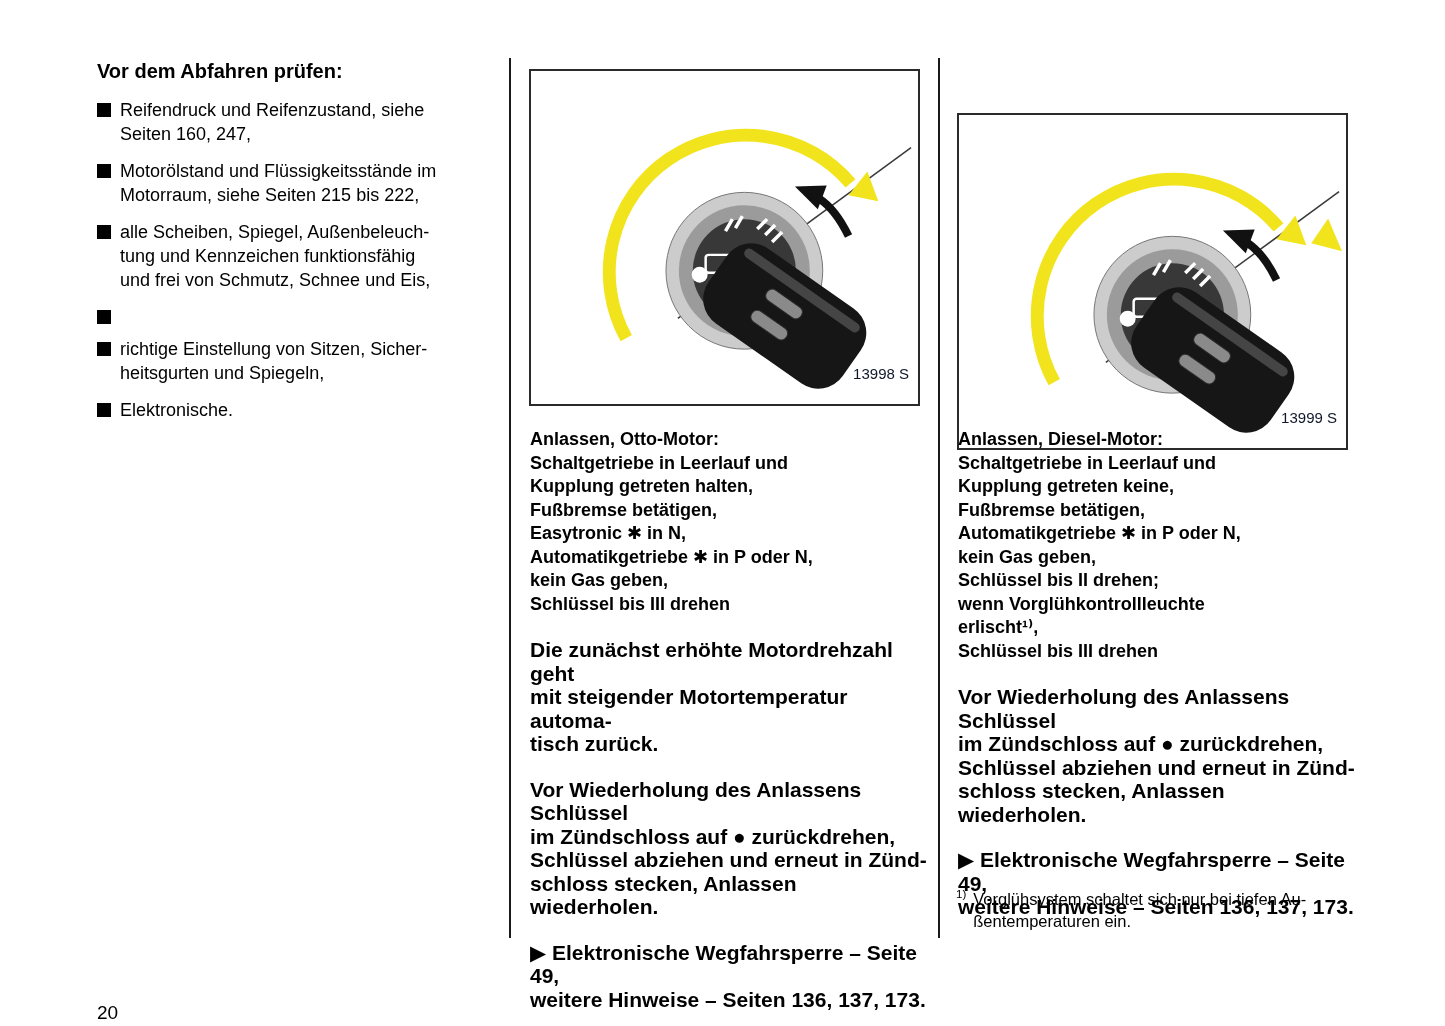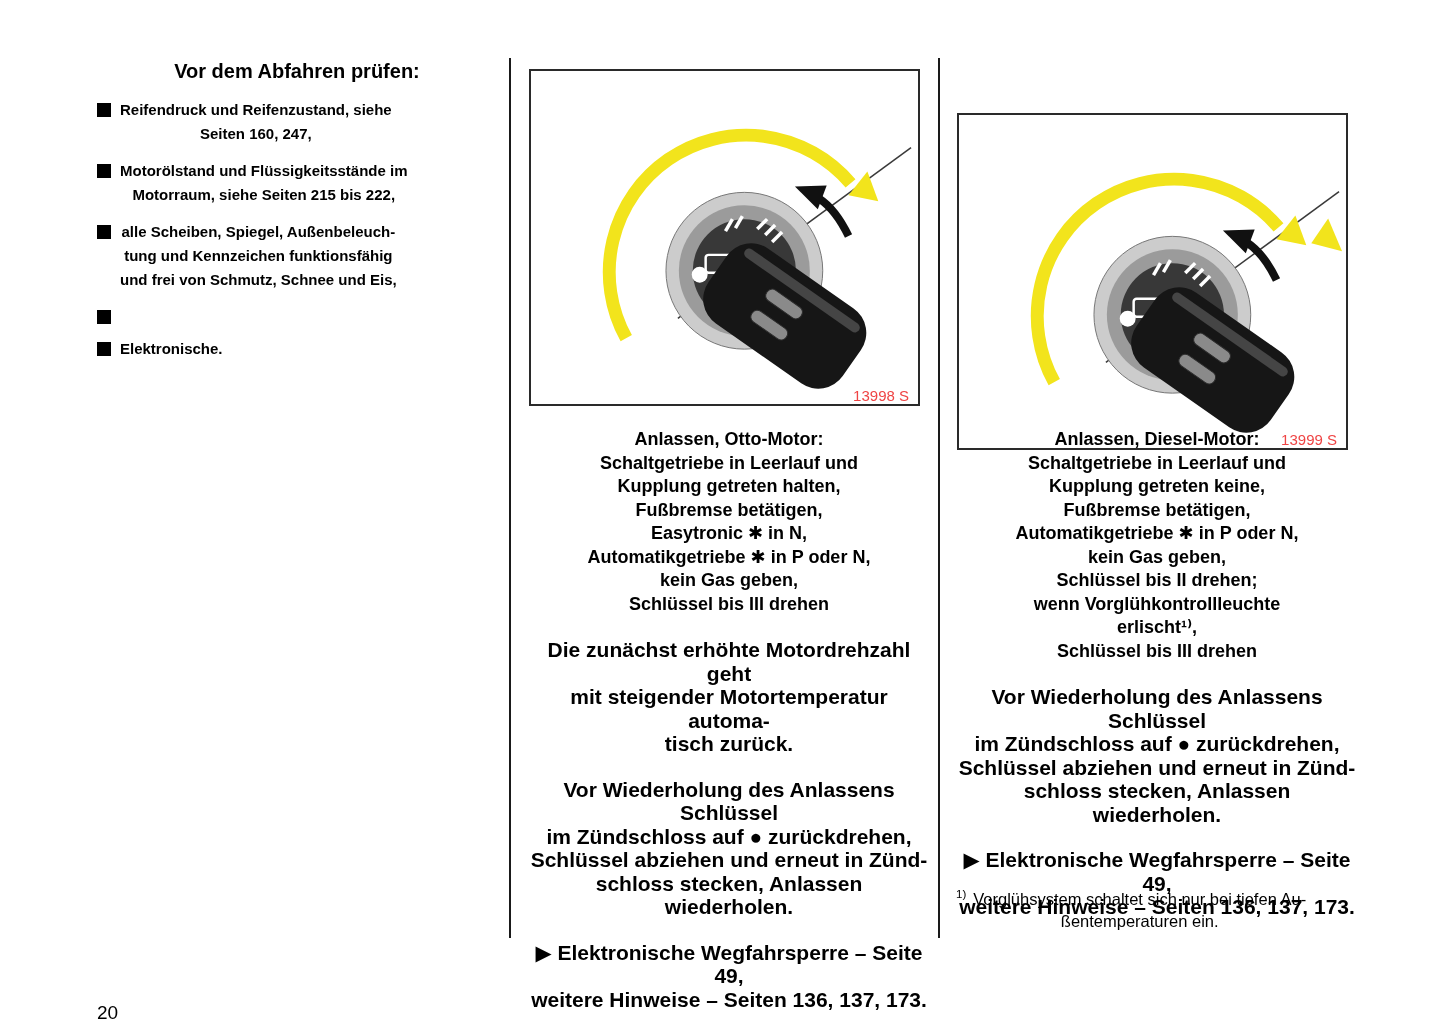--- a/index.html
+++ b/index.html
@@ -4,21 +4,20 @@
 <style>
   html, body { margin: 0; padding: 0; background: #ffffff; }
   .page {
     position: relative;
     width: 1445px;
     height: 1026px;
     background: #ffffff;
     font-family: "Liberation Sans", "DejaVu Sans", sans-serif;
     color: #000000;
     overflow: hidden;
-    text-align: center;
   }
   .vline {
     position: absolute;
     top: 58px;
     width: 2px;
     height: 880px;
     background: #1a1a1a;
   }
   #vline1 { left: 509px; }
   #vline2 { left: 938px; }
@@ -32,23 +31,22 @@
   }
   .col-heading {
     font-size: 20px;
     font-weight: bold;
     margin: 0 0 15px 0;
   }
   .bullet {
     display: flex;
     align-items: flex-start;
     margin-bottom: 13px;
-    font-size: 15px;
+    font-size: 18px;
     line-height: 24px;
-    font-weight: bold;
   }
   .bullet .sq {
     flex: none;
     width: 14px;
     height: 14px;
     background: #000;
     margin: 5px 9px 0 0;
   }
   .bullet .txt { white-space: pre-line; }
 
@@ -61,23 +59,23 @@
     border: 2px solid #2a2a2a;
     box-sizing: border-box;
     background: #ffffff;
   }
   #figure-otto { left: 529px; }
   #figure-diesel { left: 957px; margin-top: 44px; }
   .figure svg { width: 100%; height: 100%; display: block; }
   .fig-caption {
     position: absolute;
     right: 9px;
-    bottom: 0;
+    bottom: 22px;
     font-size: 15px;
-    color: #ef4444;
+    color: #0f172a;
   }
 
   
   .col-text {
     position: absolute;
     top: 428px;
     width: 398px;
   }
   #col-text-otto { left: 530px; }
   #col-text-diesel { left: 958px; }
@@ -143,20 +141,25 @@
 Motorraum, siehe Seiten 215 bis 222,</span>
     </div>
     <div class="bullet">
       <span class="sq"></span>
       <span class="txt">alle Scheiben, Spiegel, Außenbeleuch-
 tung und Kennzeichen funktionsfähig
 und frei von Schmutz, Schnee und Eis,</span>
     </div>
     <div class="bullet">
       <span class="sq"></span>
+    </div>
+    <div class="bullet">
+      <span class="sq"></span>
+      <span class="txt">richtige Einstellung von Sitzen, Sicher-
+heitsgurten und Spiegeln,</span>
     </div>
     <div class="bullet">
       <span class="sq"></span>
       <span class="txt">Elektronische.</span>
     </div>
   </div>
 
   <div class="figure" id="figure-otto">
     <svg viewBox="0 0 390 333">
       <line x1="148" y1="248" x2="383" y2="76" stroke="#3a3a3a" stroke-width="1.5"></line>

